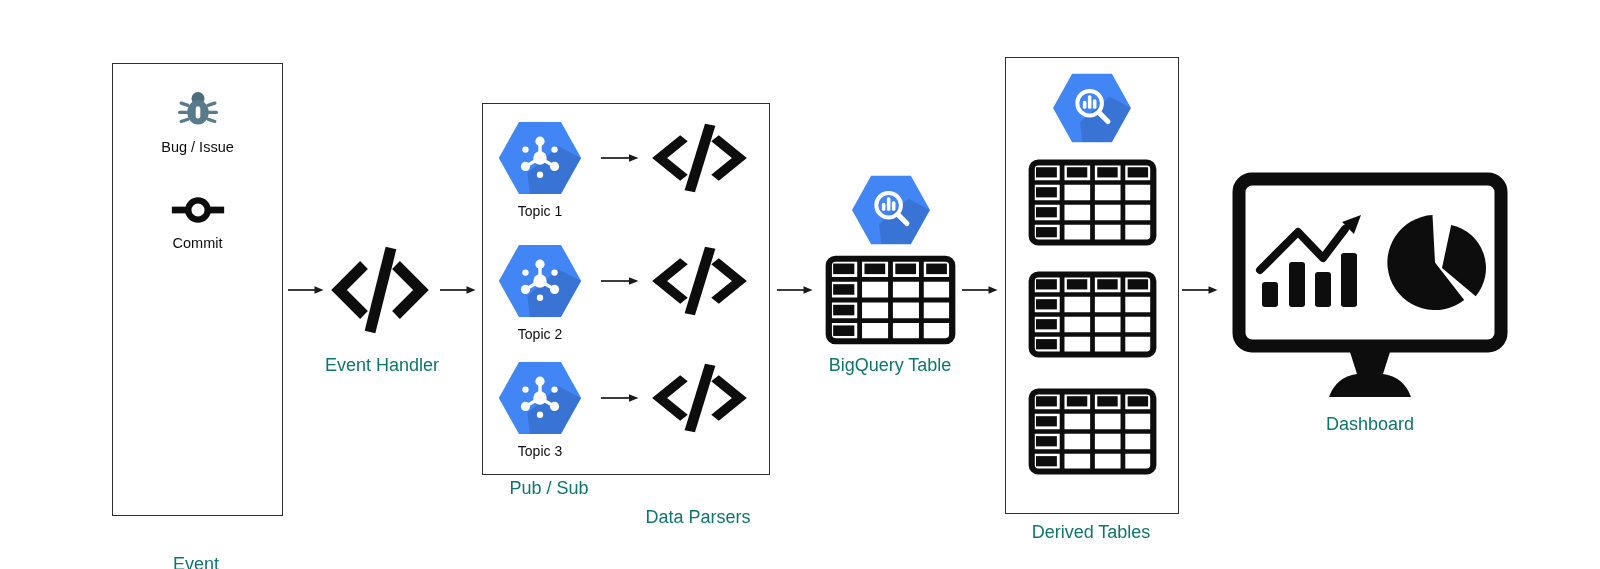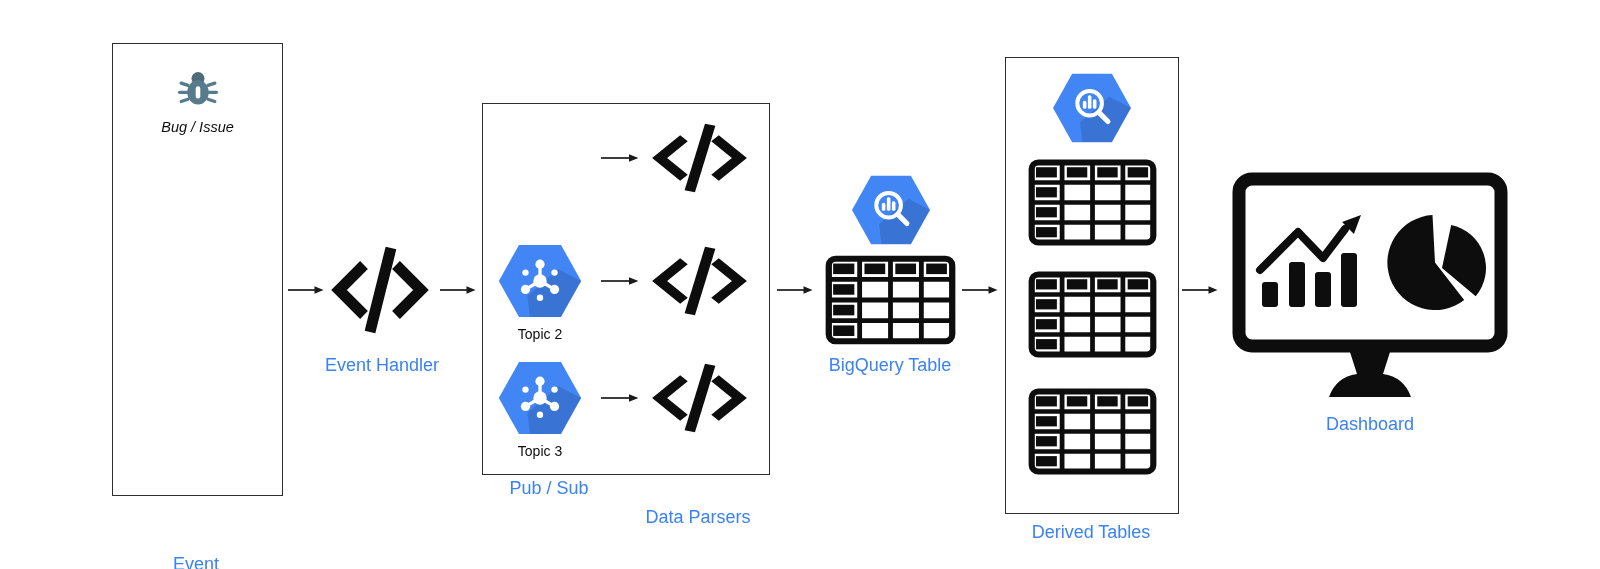--- a/index.html
+++ b/index.html
@@ -1,21 +1,21 @@
 <!DOCTYPE html>
 <html><head>
 <meta charset="utf-8">
 <style>
   html,body{margin:0;padding:0;background:#fff;}
   .canvas{position:relative;width:1600px;height:569px;background:#fff;overflow:hidden;
           font-family:"Liberation Sans",sans-serif;color:#111;}
   .abs{position:absolute;}
   .box{position:absolute;border:1.6px solid #2e2e2e;background:#fff;}
   .lbl{position:absolute;transform:translateX(-50%);white-space:nowrap;
-       font-size:18px;line-height:1.1;color:#3b82f6;text-align:center;}
+       font-size:18px;line-height:1.1;color:#0f766e;text-align:center;}
   .item{position:absolute;left:0;width:100%;display:flex;flex-direction:column;align-items:center;}
   .item .txt{margin-top:7px;font-size:14.5px;color:#0d0d0d;}
   .hexgrp{position:absolute;width:100%;display:flex;flex-direction:column;align-items:center;}
   .hexgrp .txt{margin-top:8px;font-size:14px;color:#0d0d0d;}
   .arrow{position:absolute;}
   svg{display:block;}
 </style>
 </head>
 <body>
 
@@ -98,58 +98,72 @@
       <polygon points="129,45 121.9,64.1 110.1,51.9" fill="#0d0d0d"></polygon>
       <path d="M203,92.5 L232.2,129.9 A47.5,47.5 0 1 1 200.5,45.1 Z" fill="#0d0d0d"></path>
       <path d="M210,98 L219.2,55 A44,44 0 0 1 243.7,126.3 Z" fill="#0d0d0d"></path>
       <path d="M118,182 L158,182 L151,204 Q172,207 179,227 L97,227 Q104,207 125,204 Z" fill="#0d0d0d"></path>
     </symbol>
   </defs>
 </svg>
 
 <div class="canvas">
 
-  <div class="box" style="left:112px;top:43px;width:169px;height:451px;font-style:italic;">
+  <div class="box" style="left:112px;top:63px;width:169px;height:451px;">
     <div class="item" style="top:24px;">
       <svg width="46" height="44" viewBox="0 0 60 56">
         <circle cx="30" cy="13" r="8.5" fill="#4e6d7c"></circle>
         <g stroke="#587b8c" stroke-width="4.2" stroke-linecap="round">
           <line x1="17" y1="22" x2="8" y2="19"></line>
           <line x1="16" y1="31" x2="6" y2="31"></line>
           <line x1="17" y1="40" x2="8" y2="43"></line>
           <line x1="43" y1="22" x2="52" y2="19"></line>
           <line x1="44" y1="31" x2="54" y2="31"></line>
           <line x1="43" y1="40" x2="52" y2="43"></line>
         </g>
         <ellipse cx="30" cy="31" rx="14" ry="16" fill="#587b8c"></ellipse>
         <rect x="27" y="23" width="6" height="16" rx="3" fill="#fff"></rect>
       </svg>
       <div class="txt">Bug / Issue</div>
     </div>
 
+    <div class="item" style="top:128px;">
+      <svg width="54" height="36" viewBox="0 0 64 40">
+        <line x1="1" y1="20" x2="18" y2="20" stroke="#0d0d0d" stroke-width="8"></line>
+        <line x1="46" y1="20" x2="63" y2="20" stroke="#0d0d0d" stroke-width="8"></line>
+        <circle cx="32" cy="20" r="11.5" fill="#fff" stroke="#0d0d0d" stroke-width="7.5"></circle>
+      </svg>
+      <div class="txt">Commit</div>
+    </div>
 
 
   </div>
   <div class="lbl" style="left:196px;top:516px;margin-top:39px;">Event</div>
 
   <svg class="arrow" style="left:288px;top:285px;" width="36" height="10" viewBox="0 0 36 10">
       <use href="#sym-arrow"></use>
     </svg>
 
   <svg class="abs" style="left:328px;top:242px;" width="104" height="96" viewBox="0 0 104 96">
       <use href="#sym-code"></use>
     </svg>
   <div class="lbl" style="left:382px;top:356px;">Event Handler</div>
 
   <svg class="arrow" style="left:440px;top:285px;" width="36" height="10" viewBox="0 0 36 10">
       <use href="#sym-arrow"></use>
     </svg>
 
   <div class="box" style="left:482px;top:103px;width:286px;height:370px;">
 
+    <div class="hexgrp" style="left:7px;top:17px;width:100px;">
+      <svg width="84" height="74" viewBox="0 0 100 88">
+          <use href="#sym-hex-pubsub"></use>
+        </svg>
+      <div class="txt">Topic 1</div>
+    </div>
     <svg class="arrow" style="left:118px;top:49px;" width="38" height="10" viewBox="0 0 36 10" preserveAspectRatio="none">
         <use href="#sym-arrow"></use>
       </svg>
     <svg class="abs" style="left:166px;top:16px;" width="101" height="76" viewBox="0 0 104 96" preserveAspectRatio="none">
         <use href="#sym-code"></use>
       </svg>
 
     <div class="hexgrp" style="left:7px;top:140px;width:100px;">
       <svg width="84" height="74" viewBox="0 0 100 88">
           <use href="#sym-hex-pubsub"></use>

